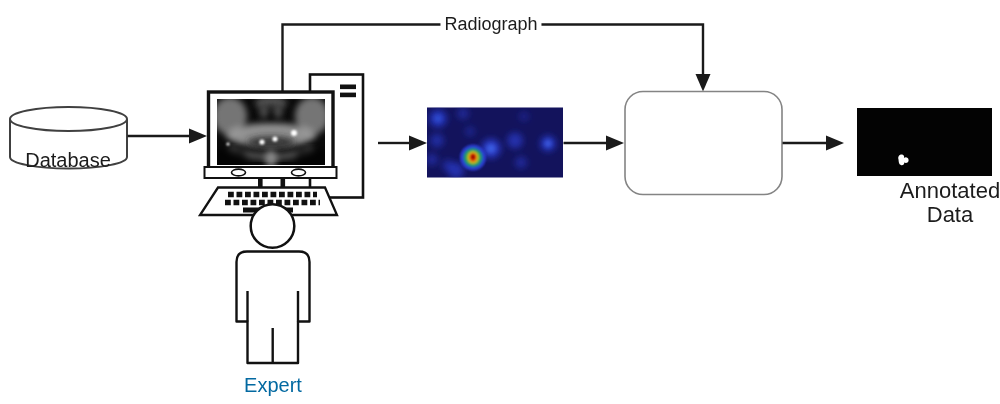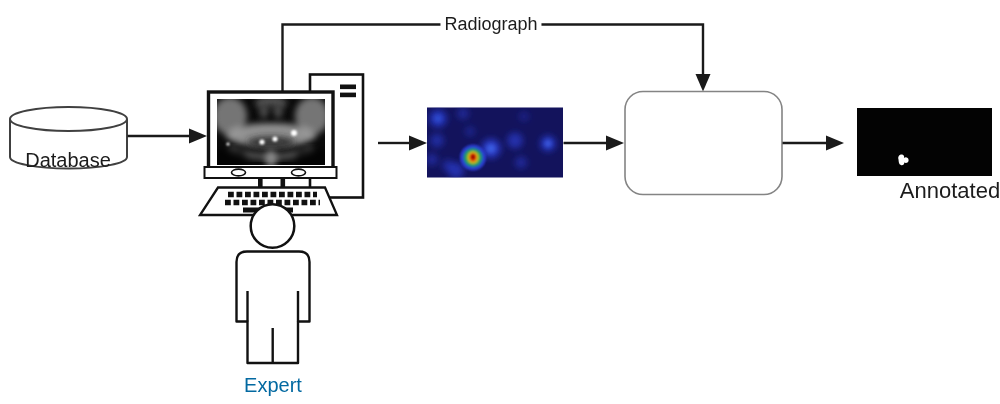--- a/index.html
+++ b/index.html
@@ -168,16 +168,17 @@
     <path fill="#ffffff" d="M898.5,159.5 c-1.2,-3.6 2,-6.2 4.6,-4.6 c1,0.6 1.3,1.9 0.8,3.1 c1.8,-1.5 4.5,-0.4 4.7,1.9 c0.2,2.4 -2.2,3.7 -4.3,2.7 c0.2,1.9 -1.7,3.3 -3.4,2.5 c-2.3,-1 -2.1,-3.2 -2.4,-5.6 z"></path>
   </g>
 </svg>
 
 <div class="lbl lbl-database">Database</div>
 <div class="lbl lbl-radiograph">Radiograph</div>
 <div class="lbl lbl-gaze">
 </div>
 <div class="lbl lbl-annotated">
   <div>Annotated</div>
+  <div>Data</div>
 </div>
 <div class="lbl lbl-expert">Expert</div>
 
 </div>
 
 </body></html>

